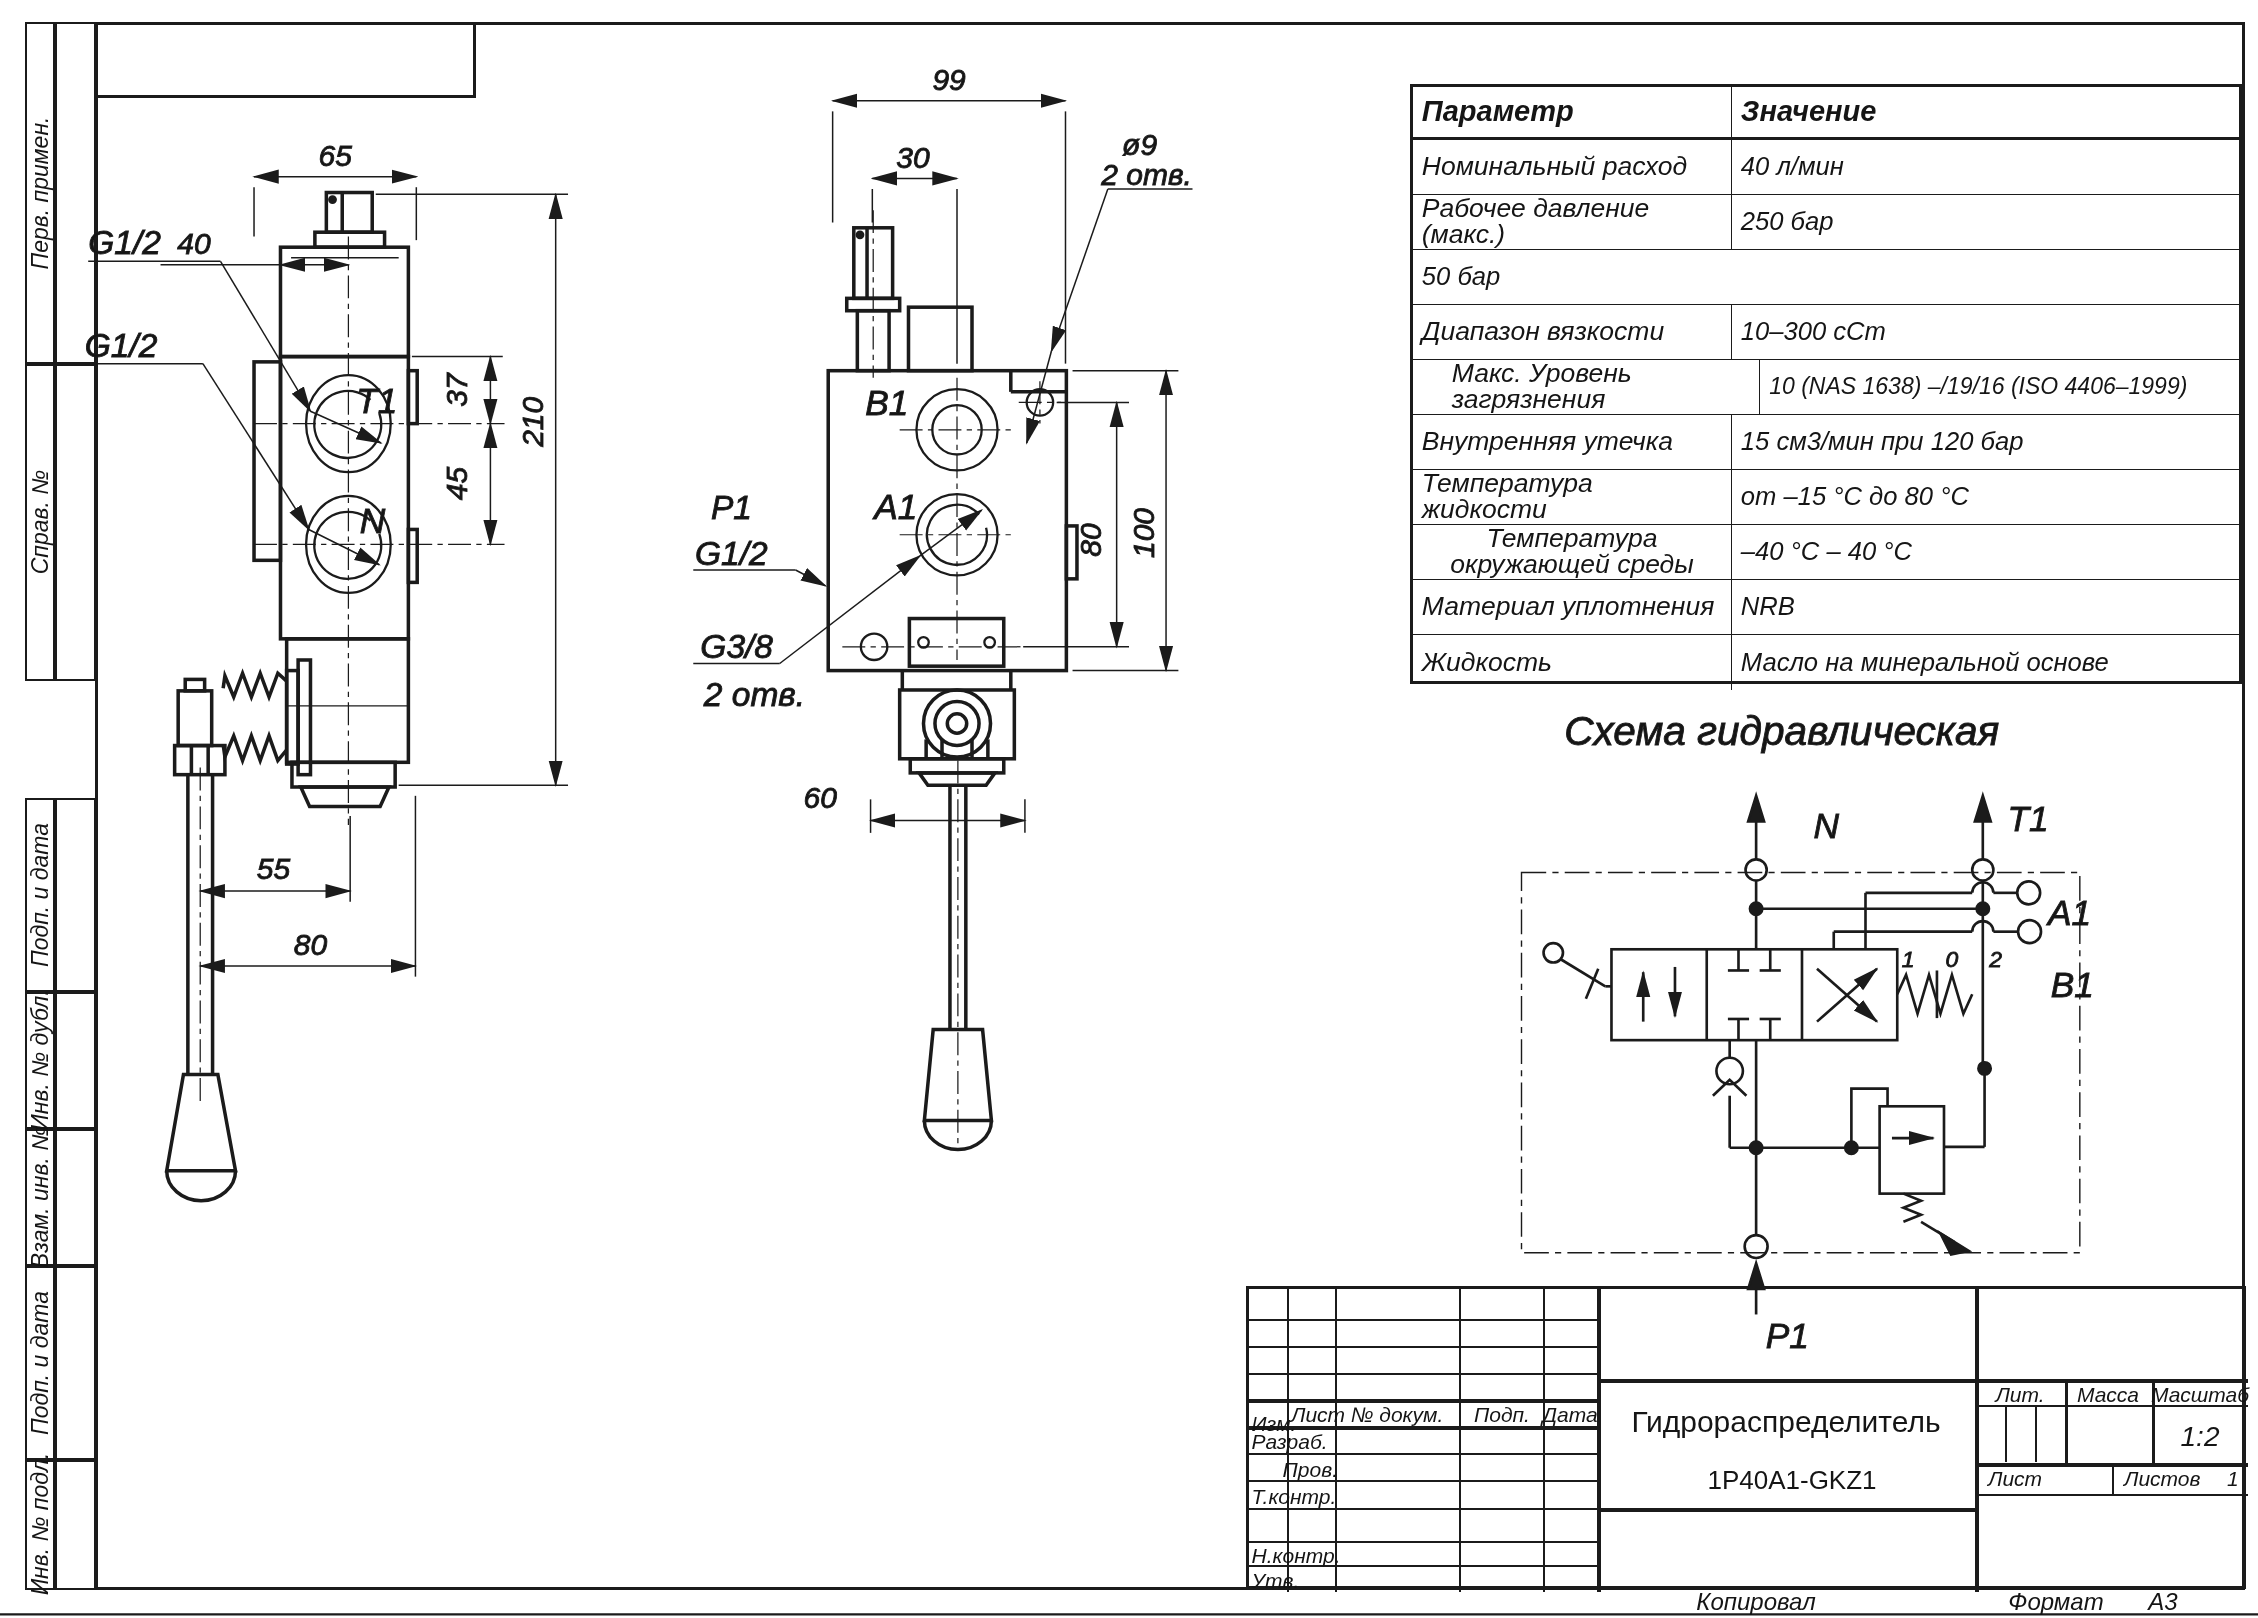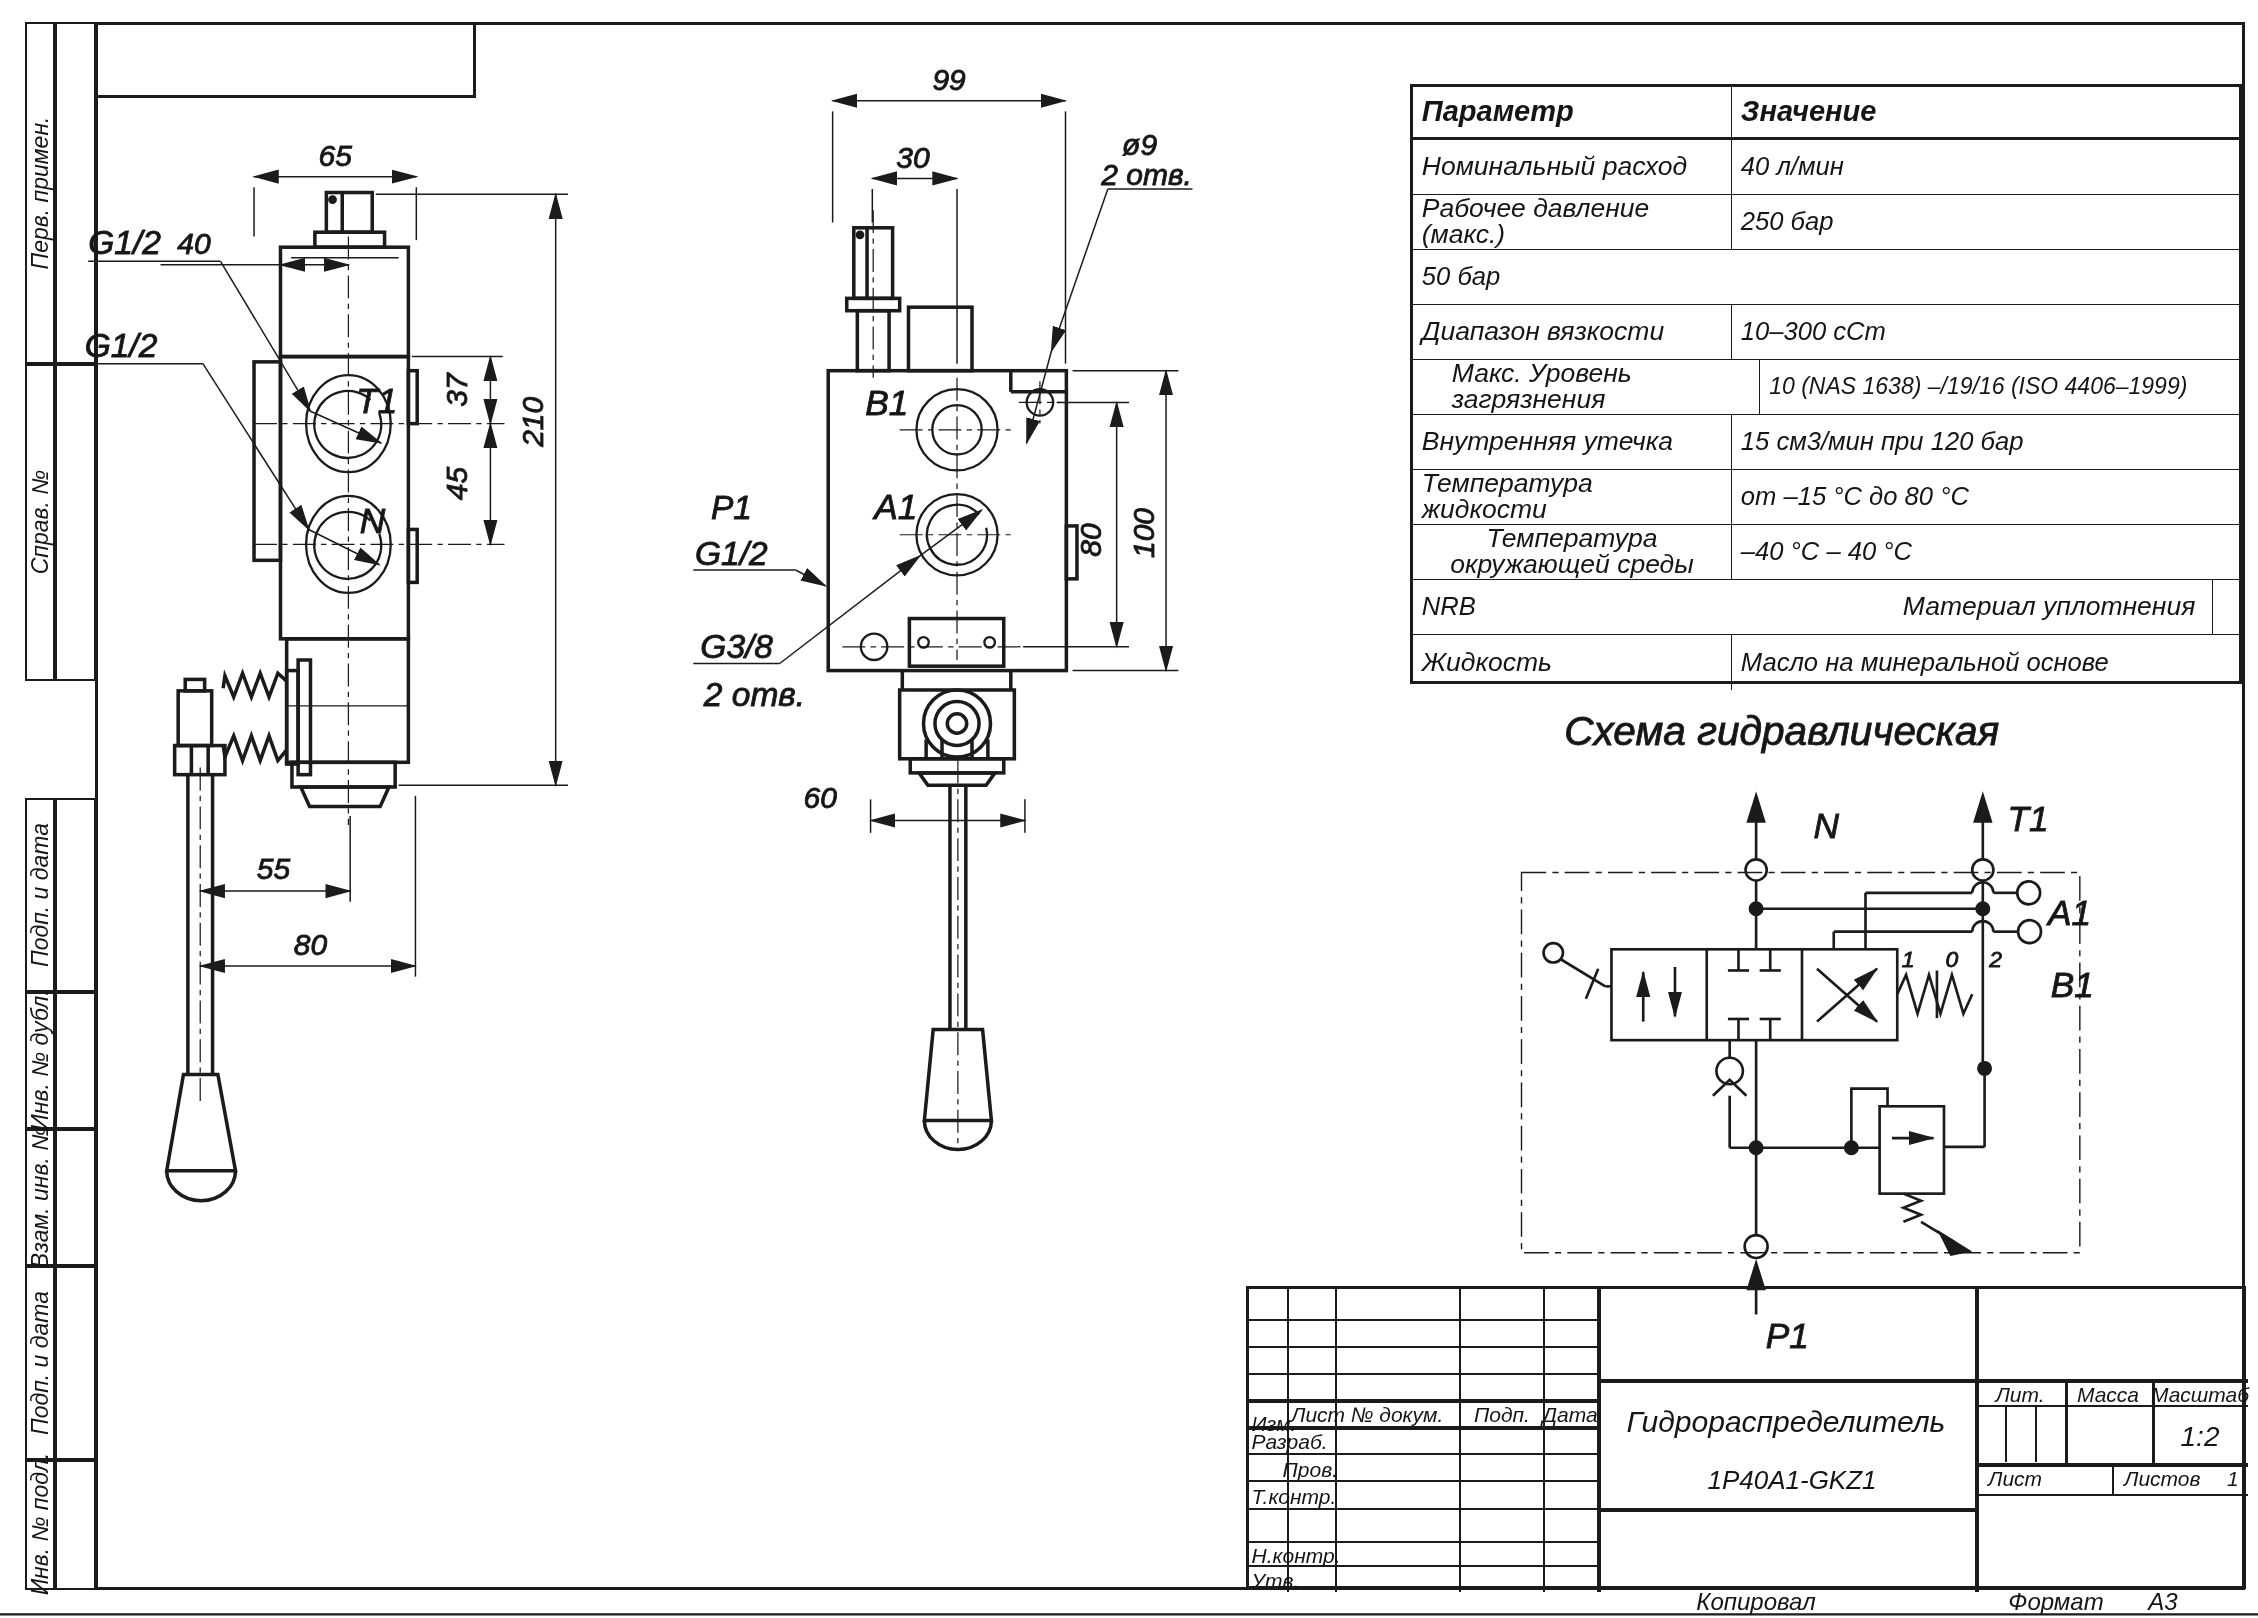--- a/index.html
+++ b/index.html
@@ -18,21 +18,21 @@
   .prow.hdr{border-bottom:3.5px solid #1b1b1b;}
   .pcell{box-sizing:border-box;padding:1.8px 8.8px;display:flex;align-items:center;font-style:italic;font-size:26.5px;line-height:25.6px;}
   .pcell.c1{width:319px;border-right:1.8px solid #1b1b1b;}
   .pcell.c2{width:481px;font-size:25.6px;}
   .prow.hdr .pcell{font-size:29px;font-weight:bold;}
   
   .tb{position:absolute;left:1246px;top:1286px;width:1000px;height:303px;border:3.5px solid #1b1b1b;box-sizing:border-box;}
   .tb .vl,.tb .hl{position:absolute;background:#1b1b1b;}
   .tb-label{position:absolute;font-style:italic;font-size:21px;white-space:nowrap;}
   .tb-center{transform:translate(-50%,0);}
-  .doc-title{position:absolute;font-style:italic;text-align:center;transform:translate(-50%,0);white-space:nowrap;}
+  .doc-title{position:absolute;text-align:center;transform:translate(-50%,0);white-space:nowrap;}
   .foot{position:absolute;font-style:italic;font-size:24px;white-space:nowrap;transform:translate(-50%,0);}
   svg text{font-family:"Liberation Sans",sans-serif;font-style:italic;fill:#151515;}
   .dimtxt{font-size:34px;}
   .porttxt{font-size:40px;}
   .schtxt{font-size:38px;}
   .bigtxt{font-size:46px;}
   .postxt{font-size:26px;letter-spacing:14px;}
 </style>
 </head>
 <body>
@@ -363,22 +363,22 @@
     </div>
     <div class="prow" style="height:55px;">
       <div class="pcell c1">Температура жидкости</div>
       <div class="pcell c2">от –15 °С до 80 °С</div>
     </div>
     <div class="prow" style="height:55px;text-align:center;">
       <div class="pcell c1">Температура окружающей среды</div>
       <div class="pcell c2">–40 °С – 40 °С</div>
     </div>
     <div class="prow" style="height:55px;">
+      <div class="pcell c1">Материал уплотнения</div>
       <div class="pcell c2">NRB</div>
-      <div class="pcell c1">Материал уплотнения</div>
     </div>
     <div class="prow" style="height:55px;">
       <div class="pcell c1">Жидкость</div>
       <div class="pcell c2">Масло на минеральной основе</div>
     </div>
   </div>
 
   <div class="tb">
 
     <div class="vl" style="left:38px;top:0;width:1.8px;height:303px;"></div>

